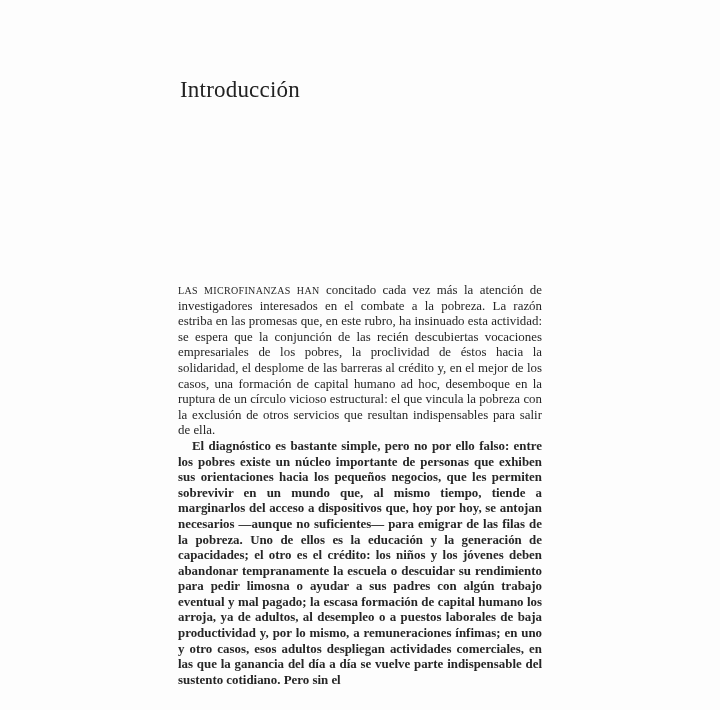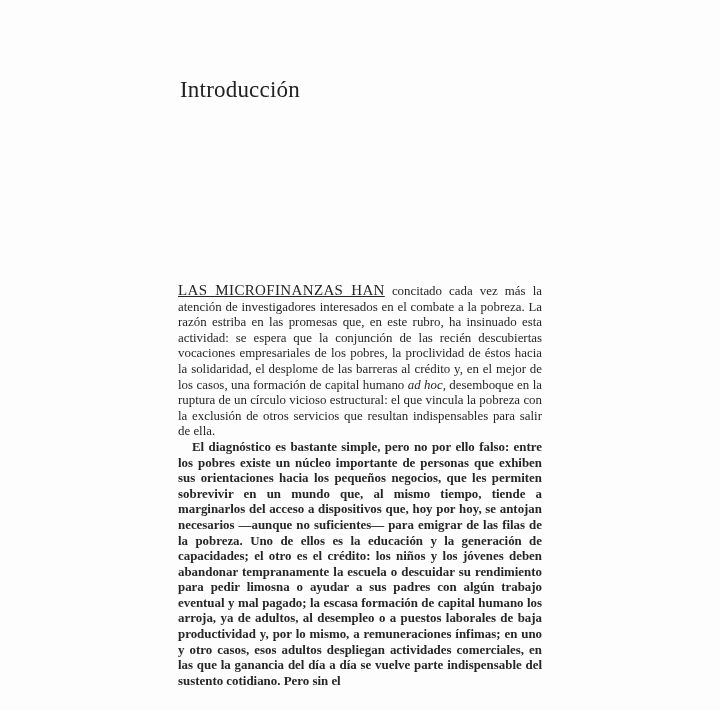--- a/index.html
+++ b/index.html
@@ -42,26 +42,24 @@
   }
   .textblock p {
     margin: 0;
     padding: 0;
   }
   .para-indent {
     text-indent: 14px;
     font-weight: bold;
   }
   .opener-caps {
-    font-size: 15px;
+    font-size: 10px;
     letter-spacing: 0.35px;
-    text-decoration: underline;
   }
   .italic {
-    font-style: italic;
   }
 </style>
 </head>
 <body>
 
 <div class="canvas">
   <div class="scan-page">
 
     <h1 class="heading">Introducción</h1>
 

